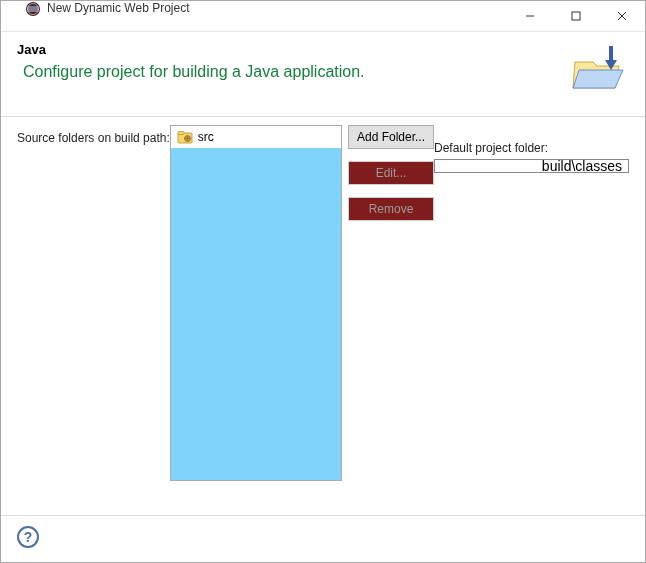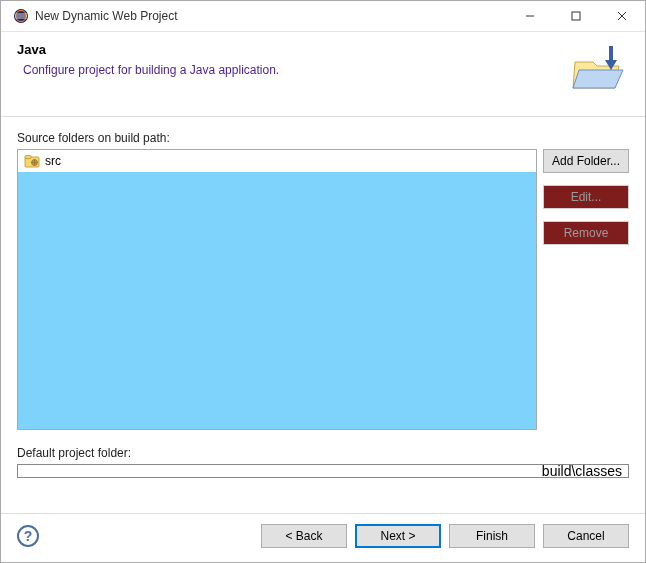--- a/index.html
+++ b/index.html
@@ -19,22 +19,22 @@
     background: #ffffff;
     border: 1px solid #aaa;
     box-sizing: border-box;
     display: flex;
     flex-direction: column;
   }
   
   .titlebar {
     height: 30px;
     display: flex;
-    align-items: center;
-    padding: 0 0 0 12px;
+    align-items: flex-start;
+    padding: 0 0 0 24px;
     background: #ffffff;
     border-bottom: 1px solid #e5e5e5;
   }
   .titlebar .app-icon {
     width: 16px;
     height: 16px;
     margin-right: 6px;
     display: flex;
     align-items: center;
     justify-content: center;
@@ -68,37 +68,36 @@
     position: relative;
     min-height: 58px;
   }
   .header-text { flex: 1; }
   .header-title {
     font-weight: bold;
     font-size: 13px;
     margin-bottom: 6px;
   }
   .header-desc {
-    font-size: 12px;
-    color: #4c1d95;
+    font-size: 16px;
+    color: #15803d;
     margin-left: 6px;
   }
   .header-icon {
     width: 60px;
     height: 50px;
     margin-left: 8px;
     position: relative;
   }
 
   
   .content {
     flex: 1;
     padding: 8px 16px 4px 16px;
     display: flex;
-    flex-direction: column;
   }
   .label {
     font-size: 12px;
     margin: 6px 0 4px 0;
     color: #222;
   }
   .src-row {
     display: flex;
     flex: 1;
     min-height: 0;
@@ -277,21 +276,15 @@
       <div class="label">Default project folder:</div>
       <input class="text-input" type="text" value="build\classes" style="">
     </div>
   </div>
 
   <div class="footer">
     <div class="help-icon">
       <span>?</span>
     </div>
     <div class="footer-spacer"></div>
-    <div class="footer-buttons">
-      <div class="btn">&lt; Back</div>
-      <div class="btn default">Next &gt;</div>
-      <div class="btn">Finish</div>
-      <div class="btn">Cancel</div>
-    </div>
   </div>
 
 </div>
 
 </body></html>

